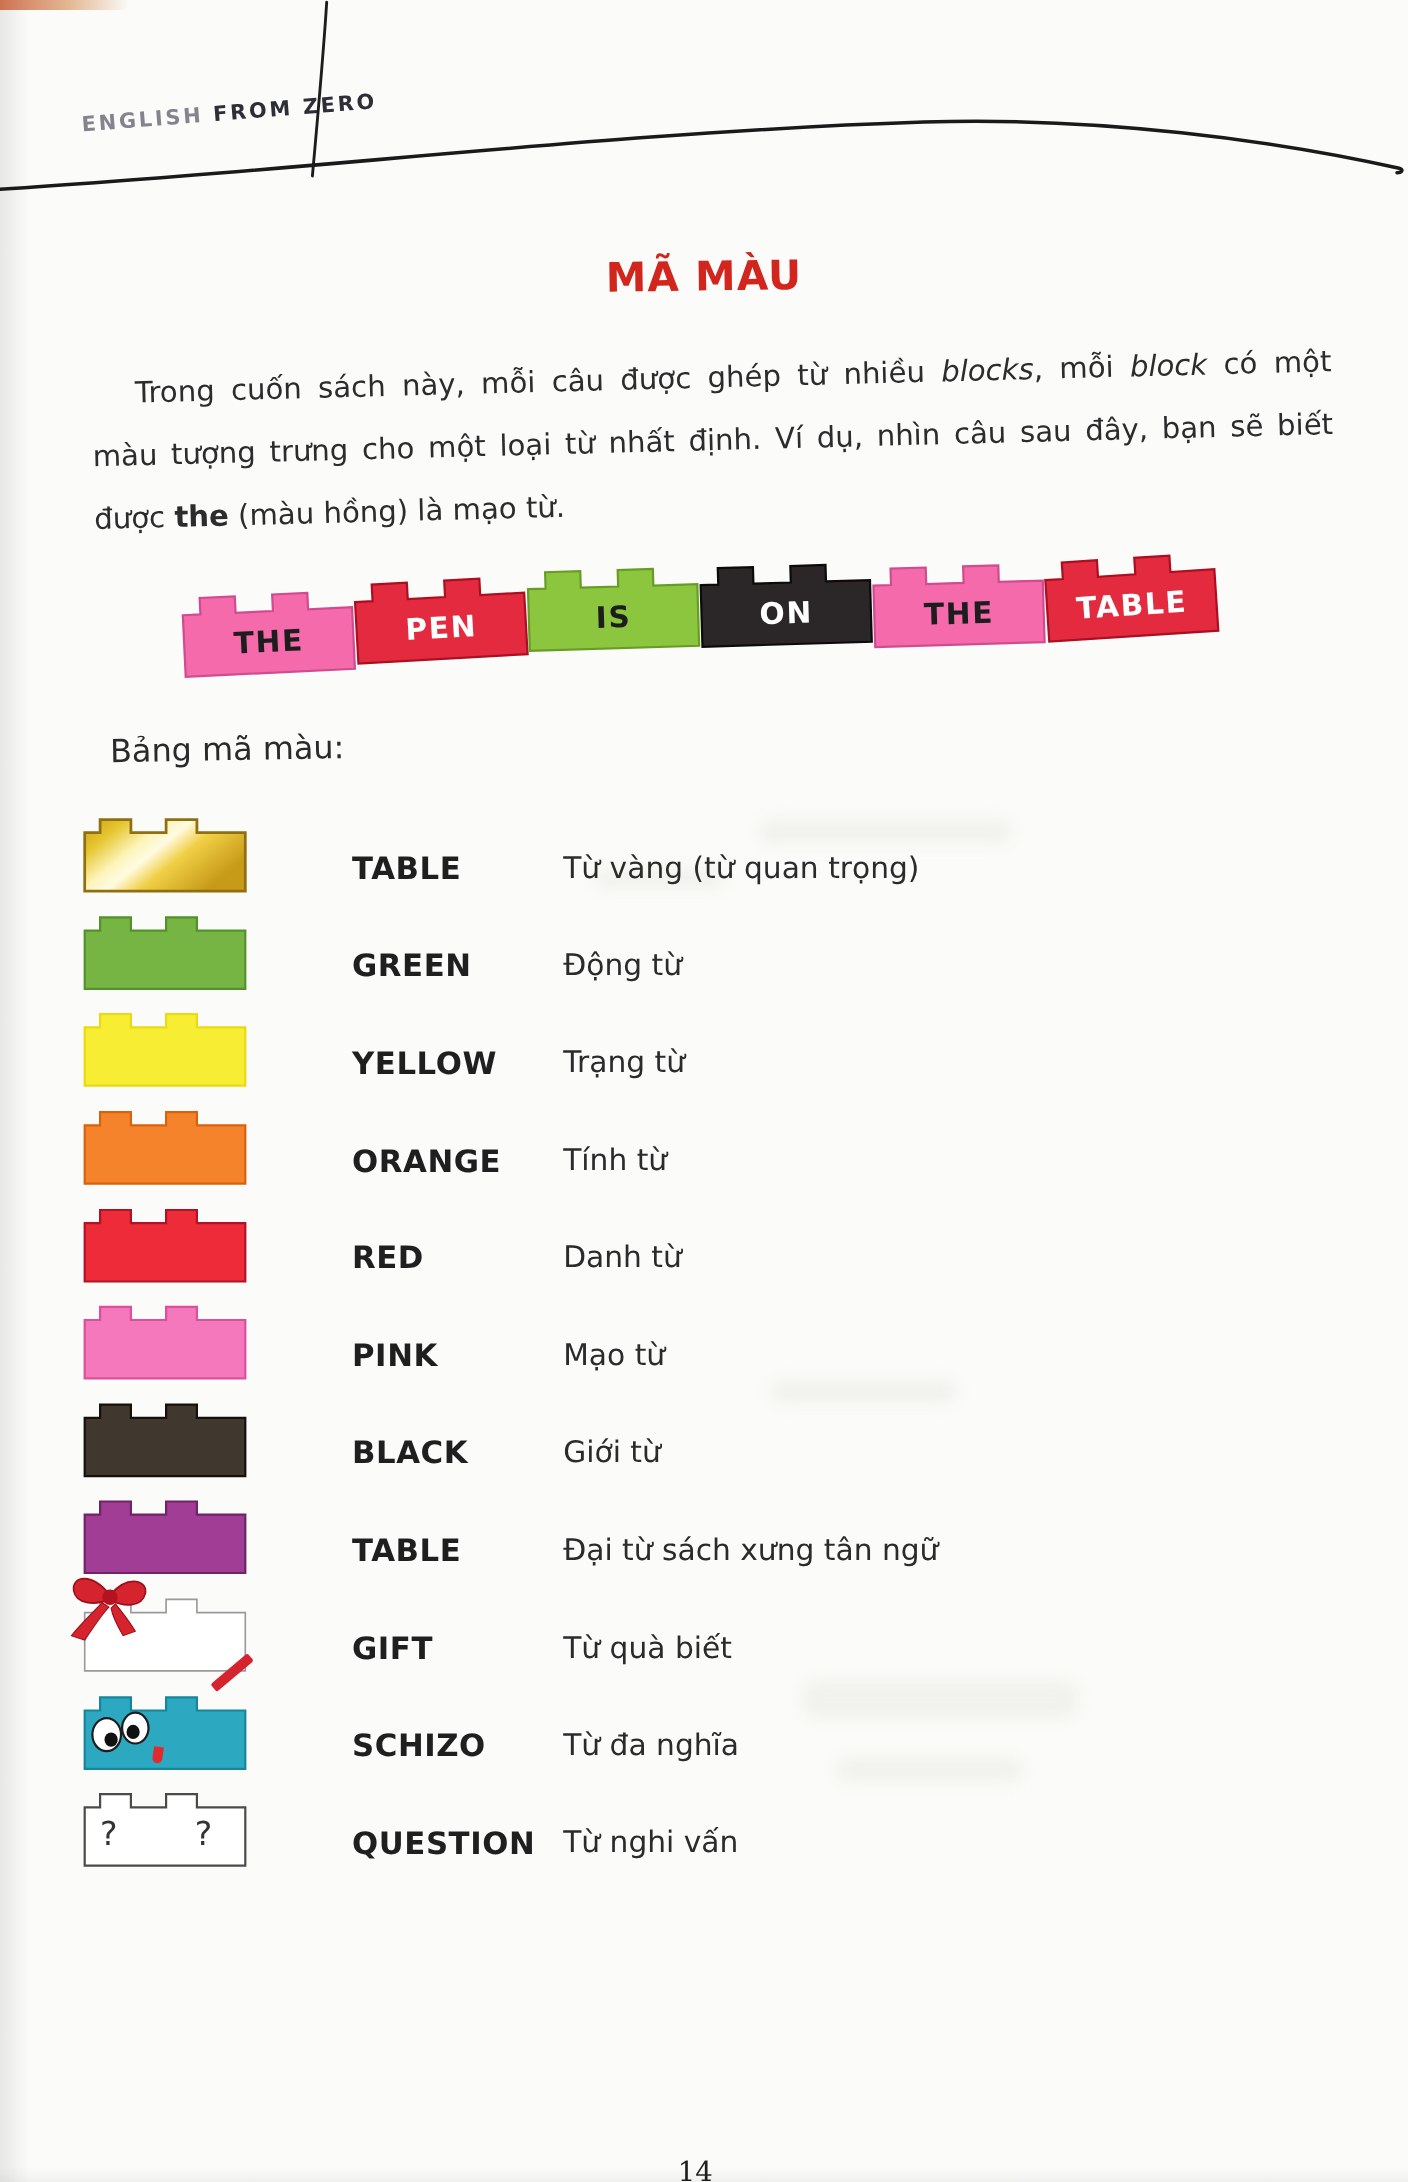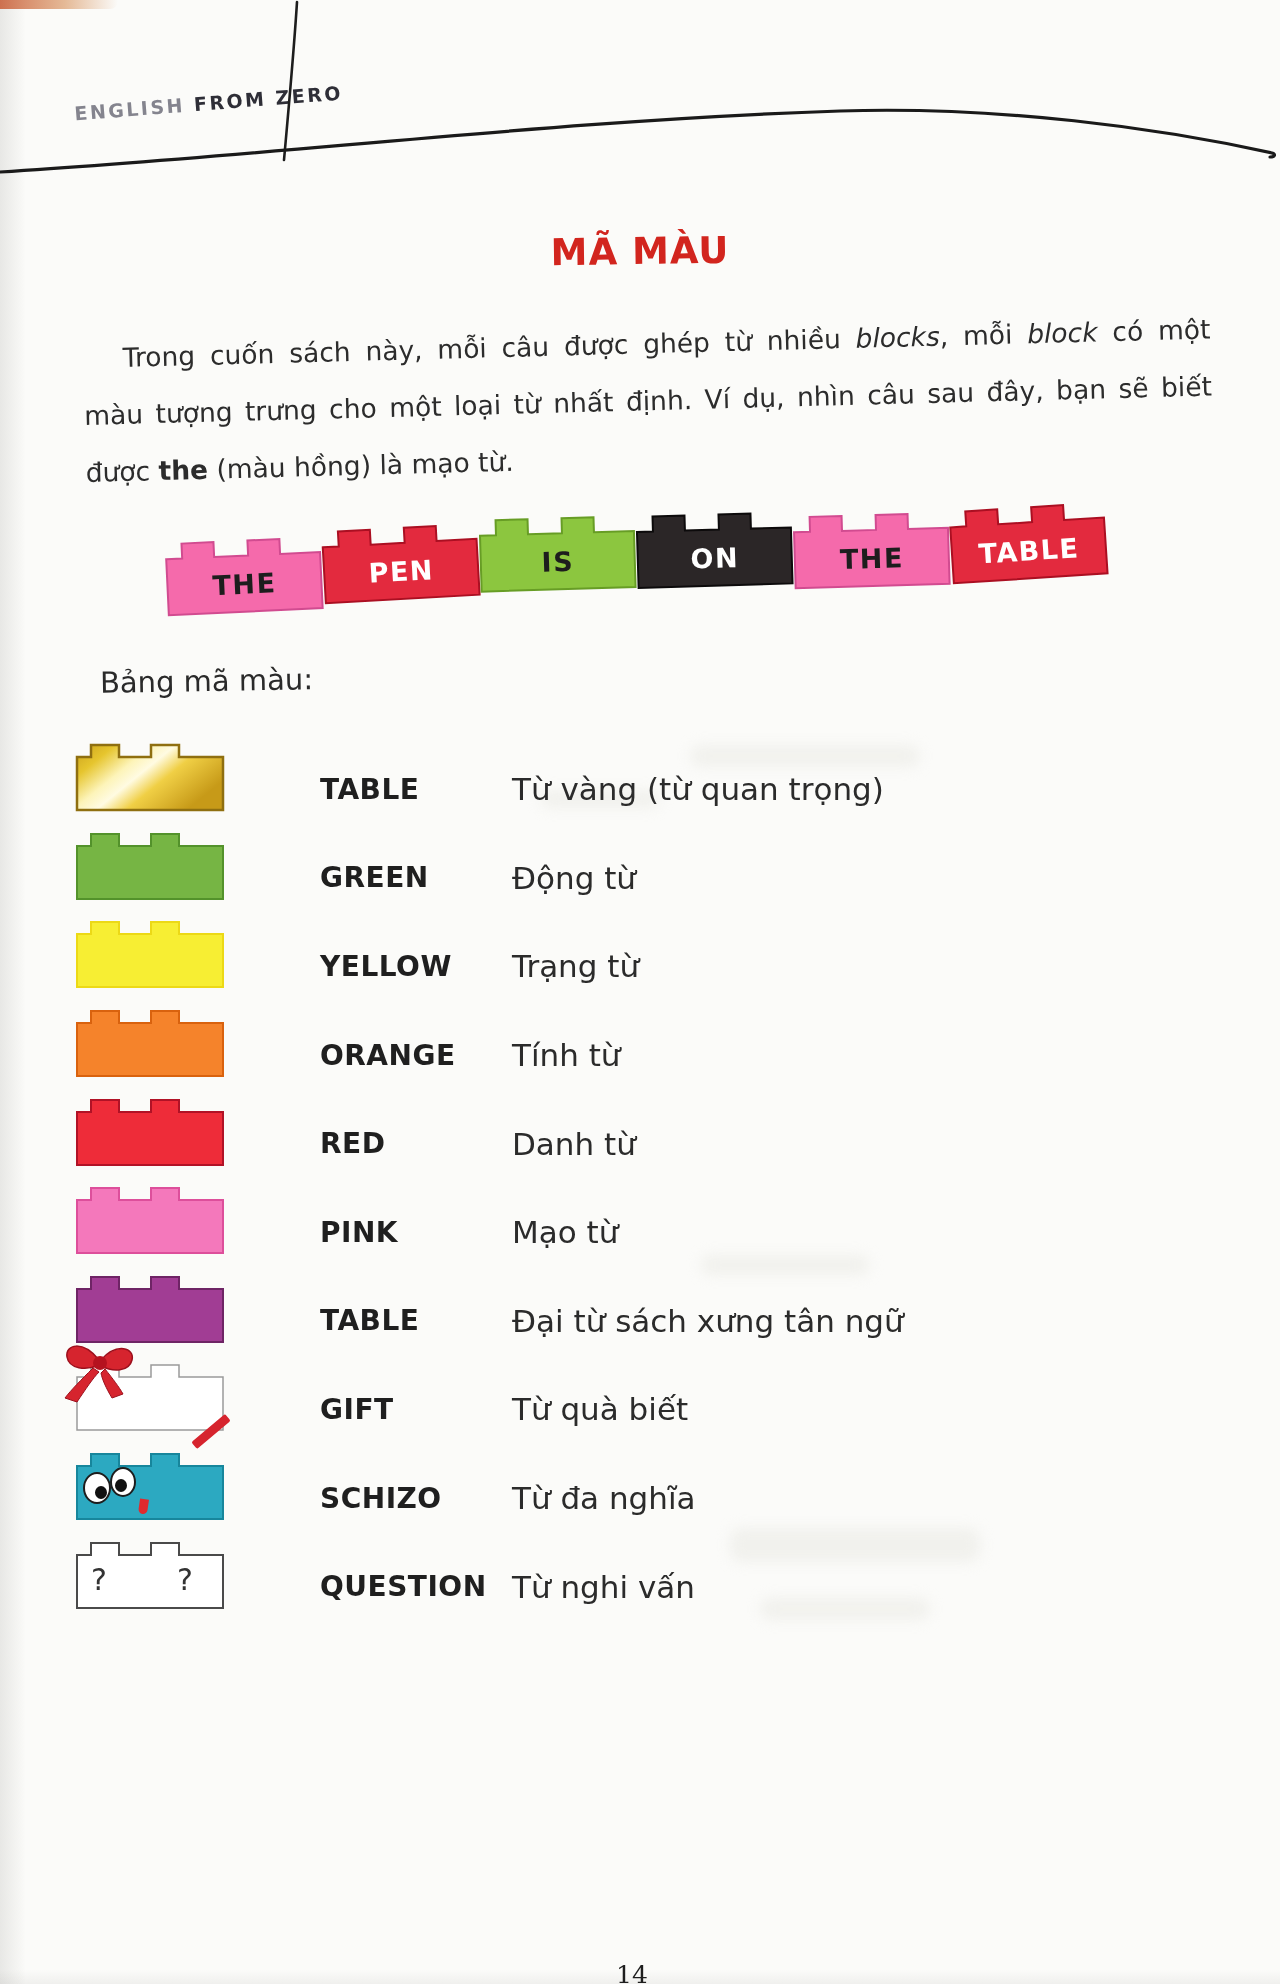--- a/index.html
+++ b/index.html
@@ -47,21 +47,21 @@
 
   .tbl-head{position:absolute;left:100px;top:664px;font-size:29px;color:#2a2a2a;
     transform:rotate(-1deg);}
 
   .ctable{position:absolute;left:75px;top:733px;width:1140px;}
   .c-row{display:grid;grid-template-columns:245px 192px 1fr;align-items:center;height:88.6px;}
   .c-block{position:relative;width:150px;height:70px;}
   .c-block .brick-svg{position:absolute;left:0;top:0;width:150px;height:70px;}
   .c-label{font-weight:bold;font-size:28px;letter-spacing:.5px;color:#1f1f1f;
     transform:translateY(12px);}
-  .c-desc{font-size:31px;color:#2b2b2b;transform:translateY(12px);}
+  .c-desc{font-size:27px;color:#2b2b2b;transform:translateY(12px);}
 
   .b-extras{position:absolute;left:0;top:0;width:100%;height:100%;}
   .gift-bow{position:absolute;left:-16px;top:-26px;width:84px;height:74px;}
   .gift-tail{position:absolute;right:-8px;bottom:-4px;width:44px;height:9px;
     background:#d6242e;transform:rotate(-40deg);border-radius:2px;}
   .schizo-eyes{position:absolute;left:8px;top:16px;width:60px;height:50px;}
   .eye{position:absolute;background:#fff;border:2px solid #1d1d1d;border-radius:50%;}
   .e1{width:24px;height:28px;left:0;top:5px;}
   .e2{width:22px;height:26px;left:27px;top:0;}
   .pupil{position:absolute;width:12px;height:13px;background:#111;border-radius:50%;}
@@ -224,20 +224,30 @@
       <div class="c-block">
         <svg class="brick-svg" viewBox="0 0 150 70">
           <path class="b-path" d="M2,15 L16,15 L16,3 L44,3 L44,15 L76,15 L76,3 L104,3 L104,15 L148,15 L148,68 L2,68 Z" fill="#f478bb" stroke="#dd4f9b" stroke-width="2"></path>
         </svg>
         <div class="b-extras"></div>
       </div>
       <div class="c-label">PINK</div>
       <div class="c-desc">Mạo từ</div>
     </div>
 
+    <div class="c-row">
+      <div class="c-block">
+        <svg class="brick-svg" viewBox="0 0 150 70">
+          <path class="b-path" d="M2,15 L16,15 L16,3 L44,3 L44,15 L76,15 L76,3 L104,3 L104,15 L148,15 L148,68 L2,68 Z" fill="#40372f" stroke="#15100c" stroke-width="2"></path>
+        </svg>
+        <div class="b-extras"></div>
+      </div>
+      <div class="c-label">BLACK</div>
+      <div class="c-desc">Giới từ</div>
+    </div>
 
     <div class="c-row">
       <div class="c-block">
         <svg class="brick-svg" viewBox="0 0 150 70">
           <path class="b-path" d="M2,15 L16,15 L16,3 L44,3 L44,15 L76,15 L76,3 L104,3 L104,15 L148,15 L148,68 L2,68 Z" fill="#a13d94" stroke="#6e2465" stroke-width="2"></path>
         </svg>
         <div class="b-extras"></div>
       </div>
       <div class="c-label">TABLE</div>
       <div class="c-desc">Đại từ sách xưng tân ngữ</div>

